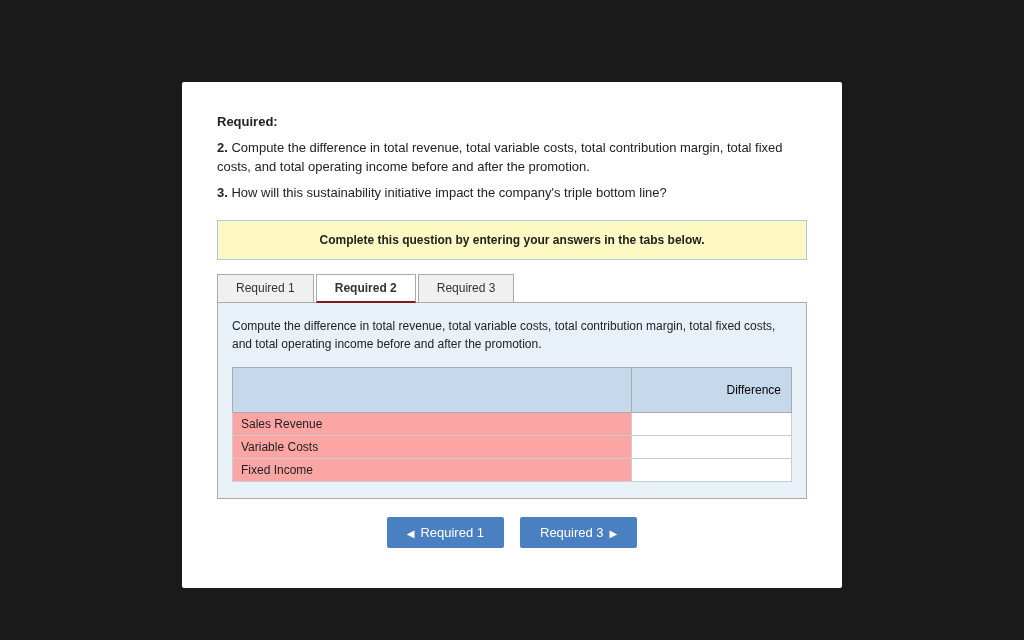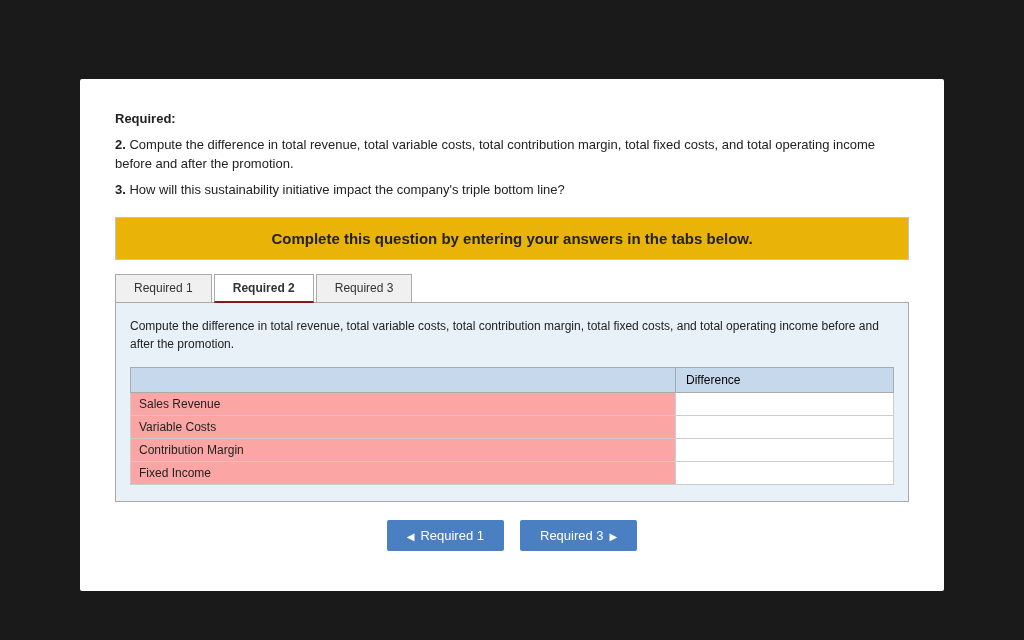--- a/index.html
+++ b/index.html
@@ -8,39 +8,39 @@
       display: flex;
       justify-content: center;
       align-items: center;
       min-height: 640px;
       width: 1024px;
       font-family: Arial, sans-serif;
       font-size: 13px;
     }
     .main-card {
       background: #ffffff;
-      width: 864px;
+      width: 660px;
       padding: 30px 35px 40px 35px;
       border-radius: 2px;
       margin-top: 30px;
     }
     .instructions p {
       margin-bottom: 6px;
       line-height: 1.5;
       font-size: 13px;
       color: #222;
     }
     .instructions p .bold { font-weight: bold; }
     .complete-banner {
-      background: #eab308;
+      background: #fef9c3;
       border: 1px solid #b0c8de;
       padding: 12px 16px;
       margin: 18px 0 14px 0;
       font-weight: bold;
-      font-size: 15px;
+      font-size: 12px;
       color: #222;
       text-align: center;
     }
     .tabs {
       display: flex;
       border-bottom: 1px solid #aaa;
       margin-bottom: 0;
     }
     .tab {
       padding: 6px 18px;
@@ -73,22 +73,22 @@
     }
     .data-table {
       width: 100%;
       border-collapse: collapse;
       background: #ffffff;
       font-size: 12px;
     }
     .data-table th {
       background: #c5d8ec;
       border: 1px solid #aaa;
-      padding: 5px 10px;
-      text-align: left;
+      padding: 15px 10px;
+      text-align: right;
       font-weight: normal;
     }
     .data-table td {
       border: 1px solid #ccc;
       padding: 4px 8px;
       color: #222;
     }
     .data-table td.label-cell {
       width: 200px;
       background: #fca5a5;
@@ -180,24 +180,20 @@
       <tbody>
         <tr>
           <td class="label-cell">Sales Revenue</td>
           <td class="input-cell"><input type="text" style=""></td>
         </tr>
         <tr>
           <td class="label-cell">Variable Costs</td>
           <td class="input-cell"><input type="text" style=""></td>
         </tr>
         <tr>
-          <td class="label-cell">Contribution Margin</td>
-          <td class="input-cell"><input type="text" style=""></td>
-        </tr>
-        <tr>
           <td class="label-cell">Fixed Income</td>
           <td class="input-cell"><input type="text" style=""></td>
         </tr>
       </tbody>
     </table>
   </div>
 
   <div class="nav-buttons">
     <button class="nav-btn">
       <span class="arrow-left"></span>

